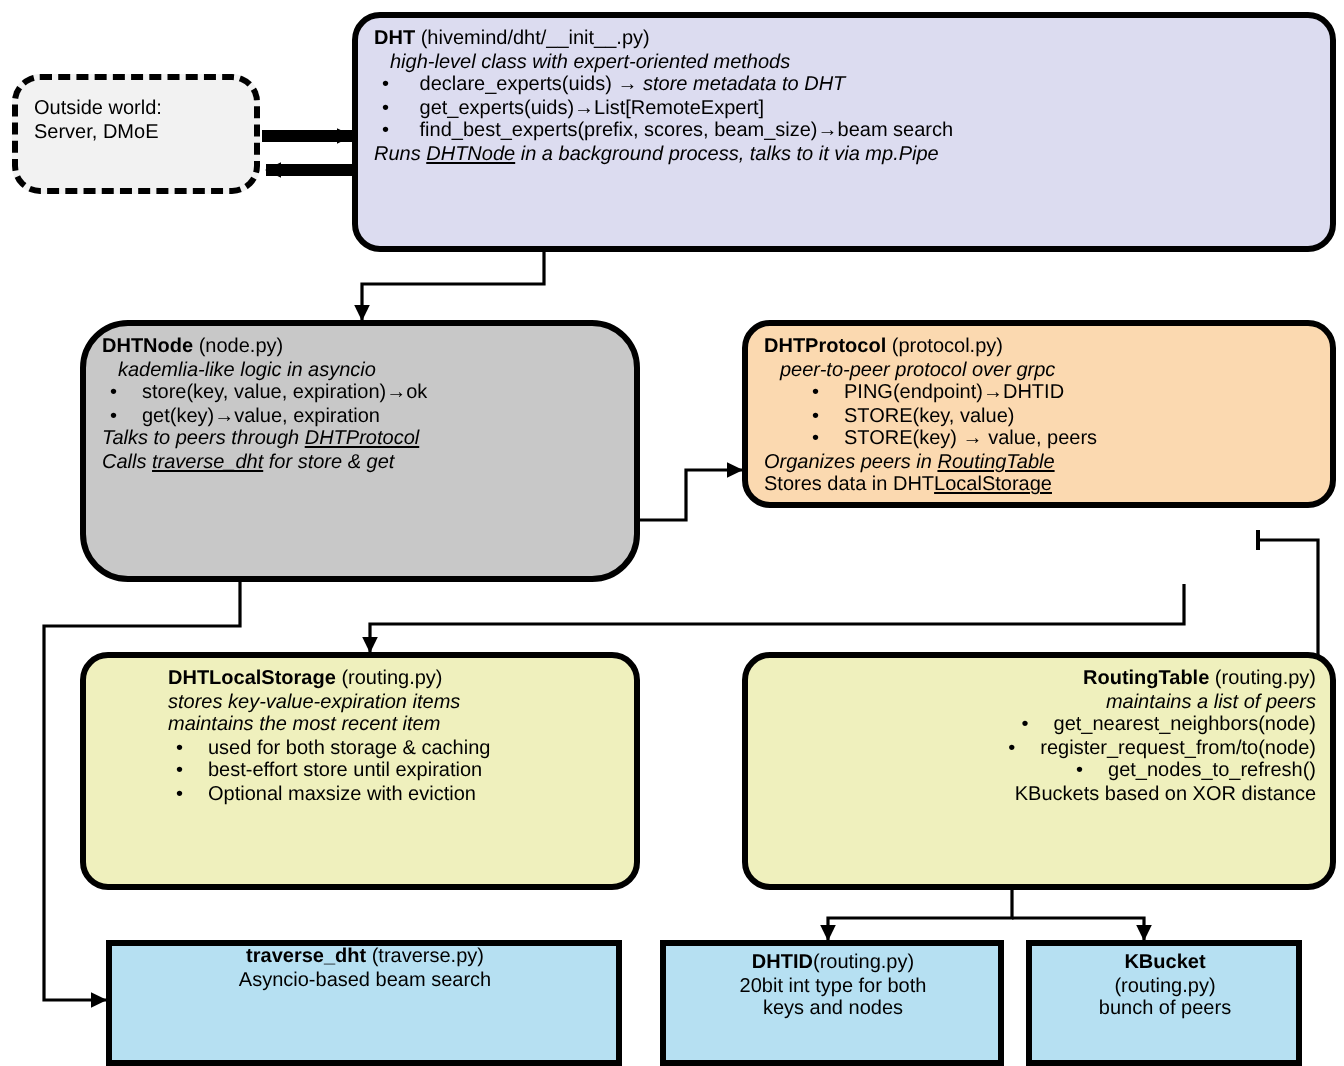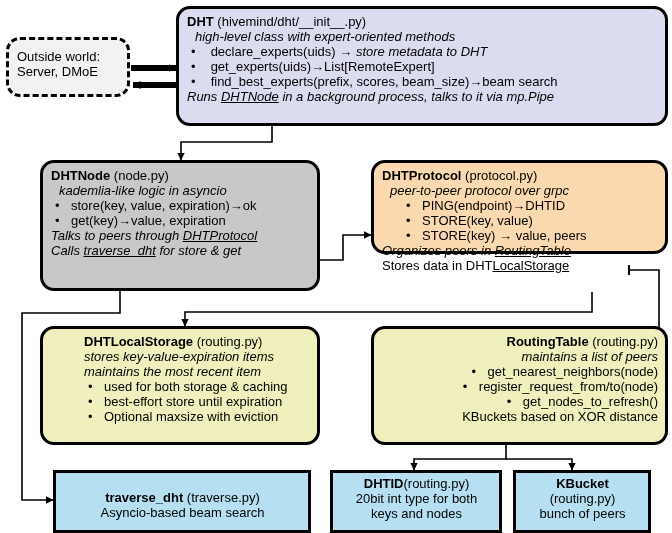--- a/index.html
+++ b/index.html
@@ -11,21 +11,21 @@
   .sharp{border-radius:0;}
   .dashed{border:3px dashed #000;border-radius:14px;}
 
   .c-lav{background:#dcdcf0;}
   .c-gray{background:#c8c8c8;}
   .c-orange{background:#fbd9b0;}
   .c-yellow{background:#eff0bd;padding-left:33px;}
   .c-blue{background:#b6e0f2;}
   .c-white{background:#f2f2f2;}
 
-  .line{font-size:13px;line-height:1.155;white-space:nowrap;}
+  .line{font-size:10px;line-height:1.155;white-space:nowrap;}
   .ttl{font-weight:bold;}
   .it{font-style:italic;}
   .u{text-decoration:underline;}
   .bullet{display:block;}
   .bullet::before{content:"\2022";display:inline-block;width:16px;text-align:left;padding-left:4px;}
   .ind{padding-left:8px;}
   .ctr{text-align:center;}
 
   .pad{padding:5px 7px 4px 8px;}
 
@@ -101,21 +101,21 @@
       <div class="line bullet">
         <span>get_experts(uids)</span><span>→</span><span>List[RemoteExpert]</span>
       </div>
       <div class="line bullet">
         <span>find_best_experts(prefix, scores, beam_size)</span><span>→</span><span>beam search</span>
       </div>
       <div class="line it"><span>Runs </span><span class="u">DHTNode</span><span> in a background process, talks to it via mp.Pipe</span></div>
     </div>
   </div>
 
-  <div class="box rounded c-gray" style="left:40px;top:160px;width:280px;height:131px;">
+  <div class="box rounded c-gray" style="left:40px;top:160px;width:280px;height:131px;border-radius:24px;">
     <div class="pad">
       <div class="line">
         <span class="ttl">DHTNode</span>
         <span>(node.py)</span>
       </div>
       <div class="line it ind">kademlia-like logic in asyncio</div>
       <div class="line bullet"><span>store(key, value, expiration)</span><span>→</span><span>ok</span></div>
       <div class="line bullet"><span>get(key)</span><span>→</span><span>value, expiration</span></div>
       <div class="line it"><span>Talks to peers through </span><span class="u">DHTProtocol</span></div>
       <div class="line it"><span>Calls </span><span class="u">traverse_dht</span><span> for store &amp; get</span></div>
@@ -161,21 +161,21 @@
       </div>
       <div class="line it ind">maintains a list of peers</div>
       <div class="line bullet" style="padding-left:14px;">get_nearest_neighbors(node)</div>
       <div class="line bullet" style="padding-left:14px;">register_request_from/to(node)</div>
       <div class="line bullet" style="padding-left:14px;">get_nodes_to_refresh()</div>
       <div class="line">KBuckets based on XOR distance</div>
     </div>
   </div>
 
   <div class="box sharp c-blue" style="left:53px;top:470px;width:258px;height:63px;">
-    <div class="pad ctr" style="padding-top:17px;">
+    <div class="pad ctr" style="padding-top:0;">
       <div class="line ctr">
         <span class="ttl">traverse_dht</span>
         <span>(traverse.py)</span>
       </div>
       <div class="line ctr">Asyncio-based beam search</div>
     </div>
   </div>
 
   <div class="box sharp c-blue" style="left:330px;top:470px;width:172px;height:63px;">
     <div class="pad ctr" style="padding-top:3px;">

